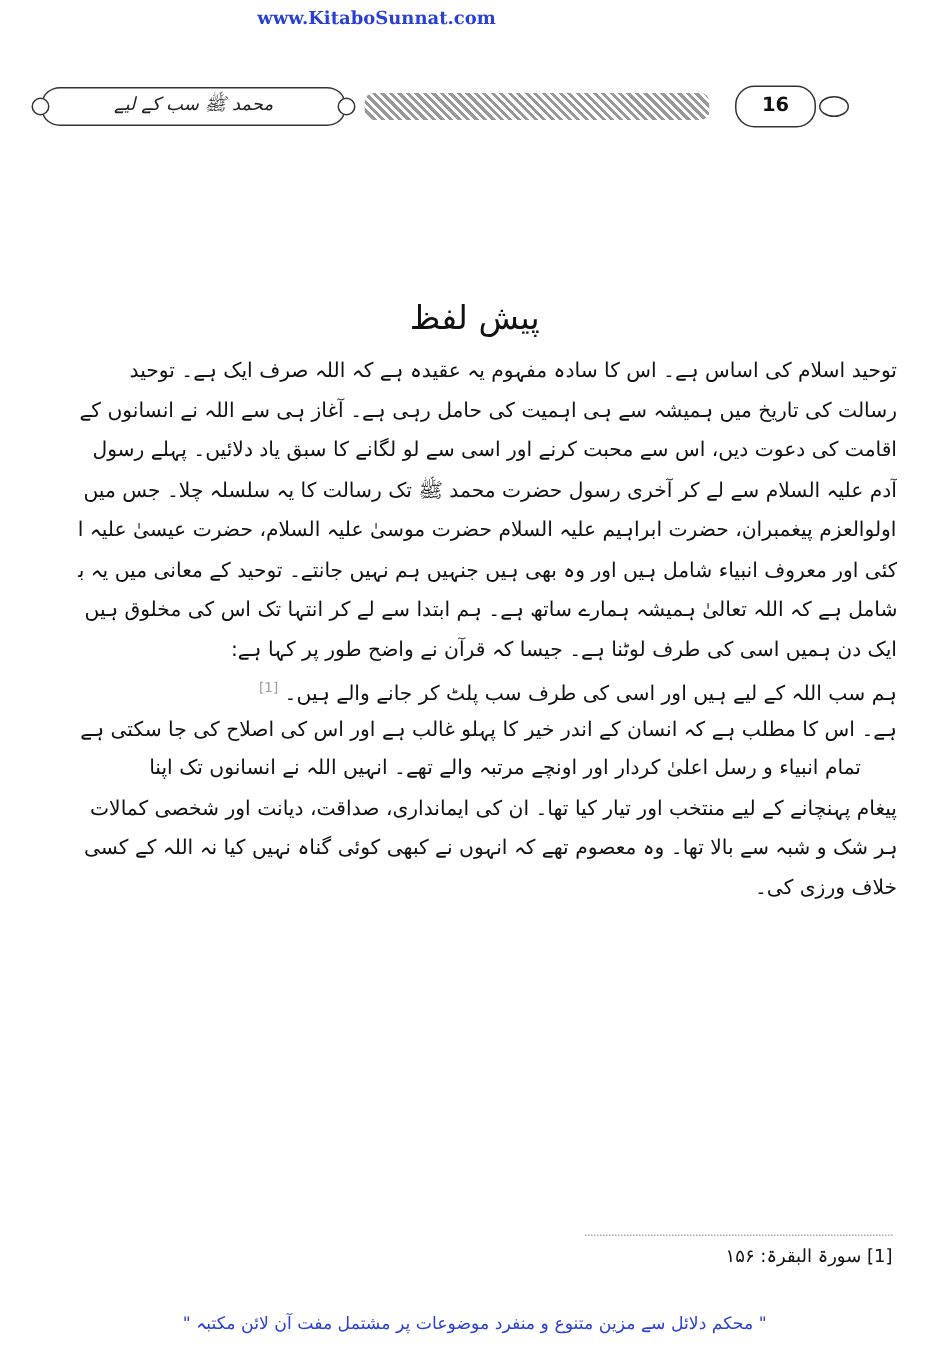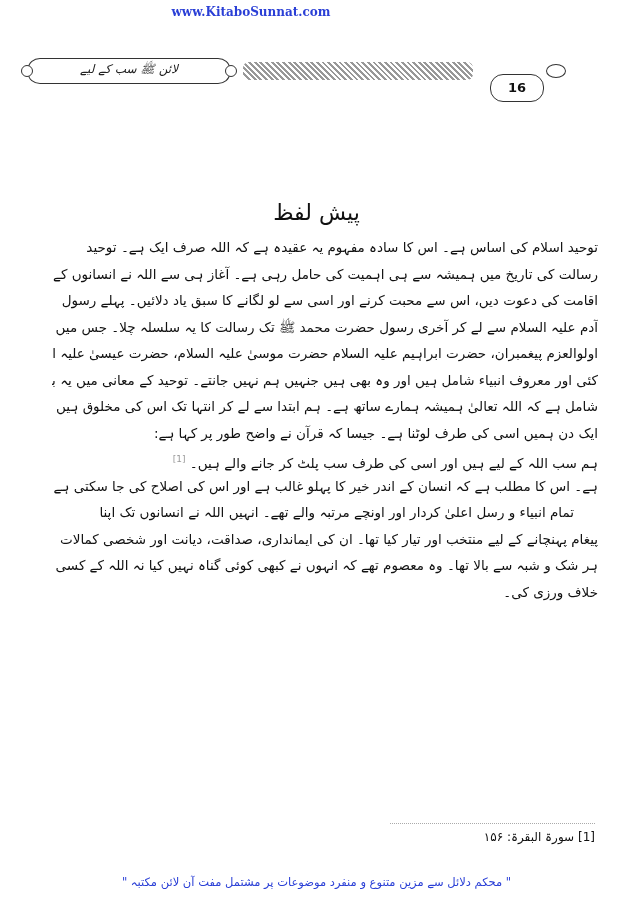--- a/index.html
+++ b/index.html
@@ -13,21 +13,21 @@
   .header-cartouche:before, .header-cartouche:after { content: ""; position: absolute; top: 6px;
       width: 10px; height: 10px; border: 1.5px solid #333; border-radius: 50%; background:#fff; }
   .header-cartouche:before { left: -8px; }
   .header-cartouche:after { right: -8px; }
   .header-title { position: absolute; left: 10px; right: 10px; top: 3px; text-align: center;
       direction: rtl; font-size: 12px; font-style: italic; color: #222; }
   .ornament { position: absolute; left: 215px; top: 6px; width: 230px; height: 18px;
       background: repeating-linear-gradient(45deg, #444 0 2px, #fff 2px 4px),
                   repeating-linear-gradient(-45deg, #666 0 1px, transparent 1px 4px);
       opacity: 0.55; border-radius: 6px; }
-  .page-num-box { position: absolute; left: 462px; top: 18px; width: 52px; height: 26px;
+  .page-num-box { position: absolute; left: 462px; top: 1px; width: 52px; height: 26px;
       border: 1.5px solid #333; border-radius: 13px; text-align: center; line-height: 26px;
       font-weight: bold; font-size: 13px; }
   .page-num-tail { position: absolute; left: 518px; top: 8px; width: 18px; height: 12px;
       border: 1.5px solid #333; border-radius: 50%; }
   .chapter-title { position: absolute; top: 200px; left: 0; width: 633px; text-align: center;
       direction: rtl; font-size: 22px; font-weight: normal; }
   .body-text { position: absolute; top: 234px; left: 52px; width: 546px; direction: rtl;
       text-align: justify; text-align-last: right; font-size: 13.5px; }
   .line { height: 26.5px; line-height: 26.5px; white-space: nowrap; overflow: hidden; }
   .line.center { text-align: center; }
@@ -40,21 +40,21 @@
   .site-tagline { position: absolute; top: 875px; left: 0; width: 633px; text-align: center;
       direction: rtl; font-size: 11.5px; color: #2a3fd6; }
 </style>
 </head>
 <body>
 
 <div class="site-url">www.KitaboSunnat.com</div>
 
 <div class="header">
   <div class="header-cartouche">
-    <div class="header-title">لائن ﷺ سب کے لیے</div>
+    <div class="header-title">محمد ﷺ سب کے لیے</div>
   </div>
   <div class="ornament"></div>
   <div class="page-num-box">16</div>
   <div class="page-num-tail"></div>
 </div>
 
 <div class="chapter-title">پیش لفظ</div>
 
 <div class="body-text">
   <div class="line">توحید اسلام کی اساس ہے۔ اس کا سادہ مفہوم یہ عقیدہ ہے کہ اللہ صرف ایک ہے۔ توحید</div>

